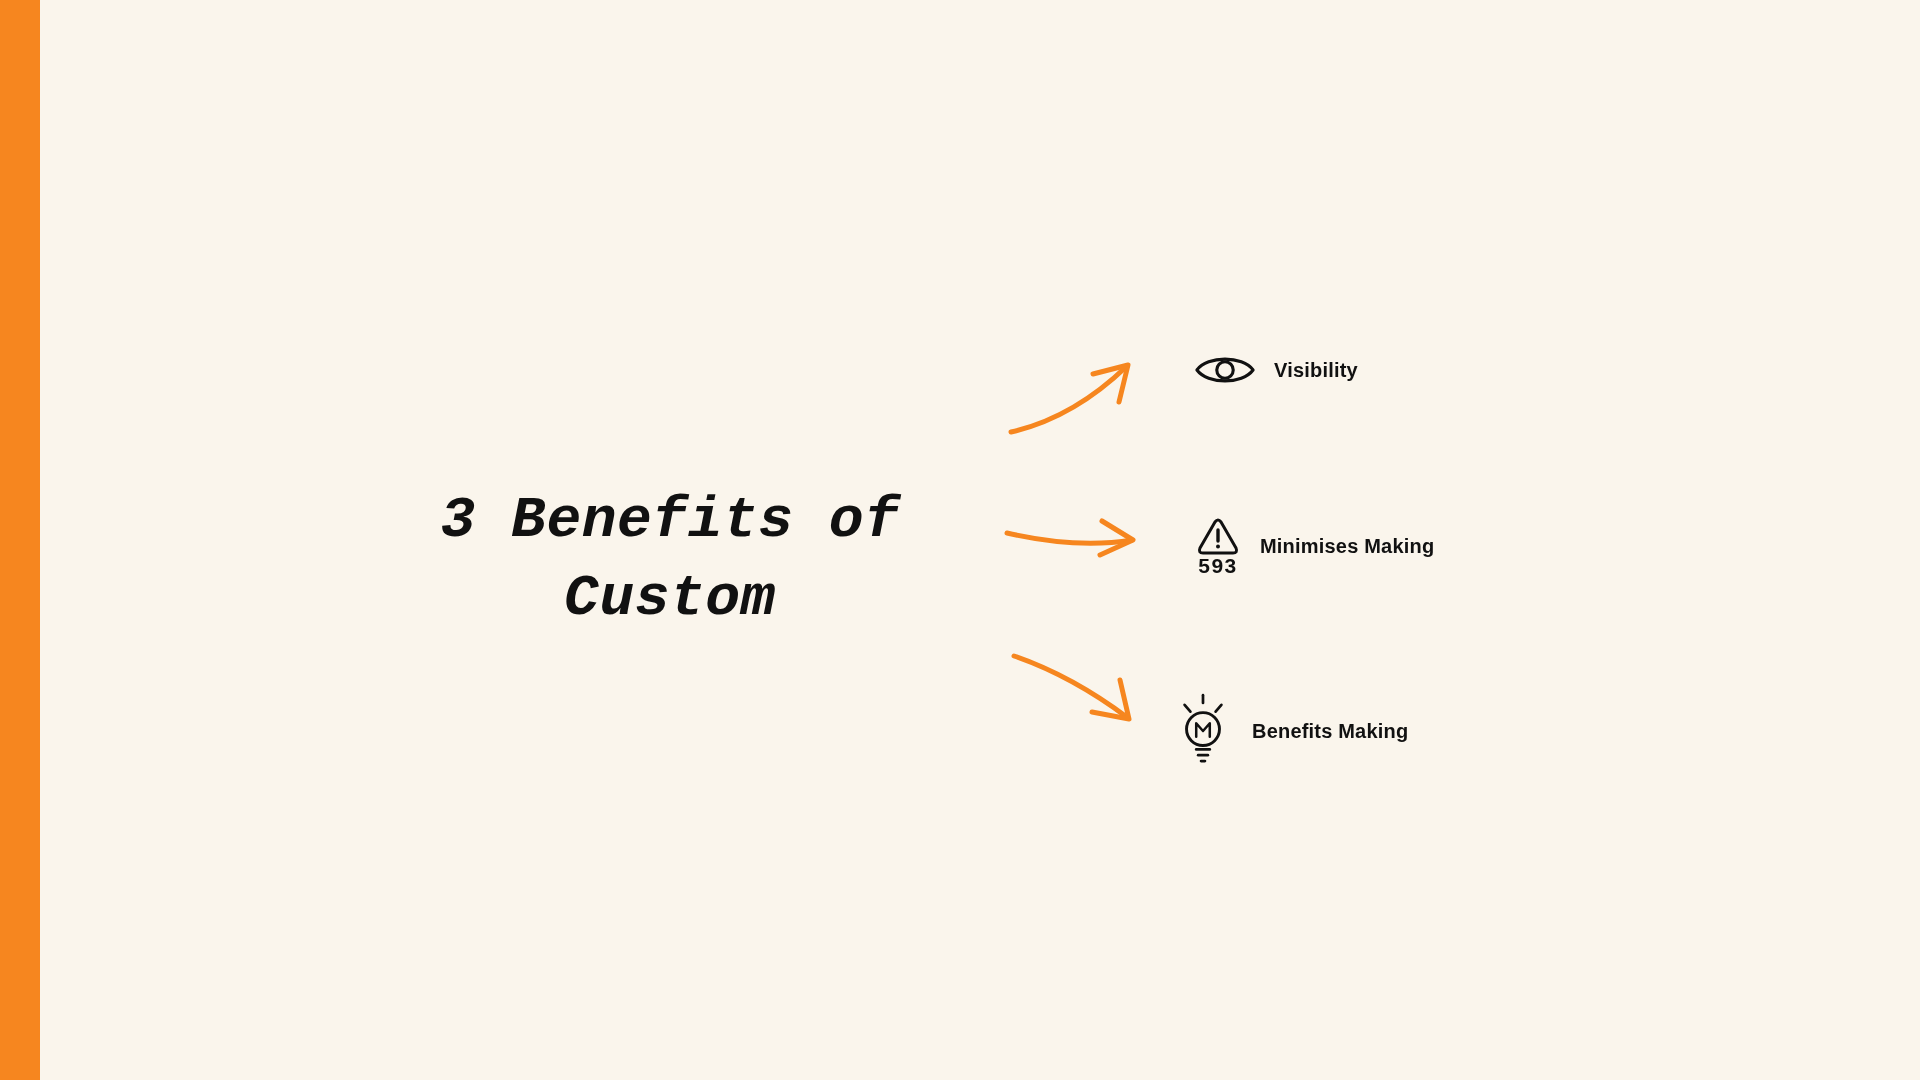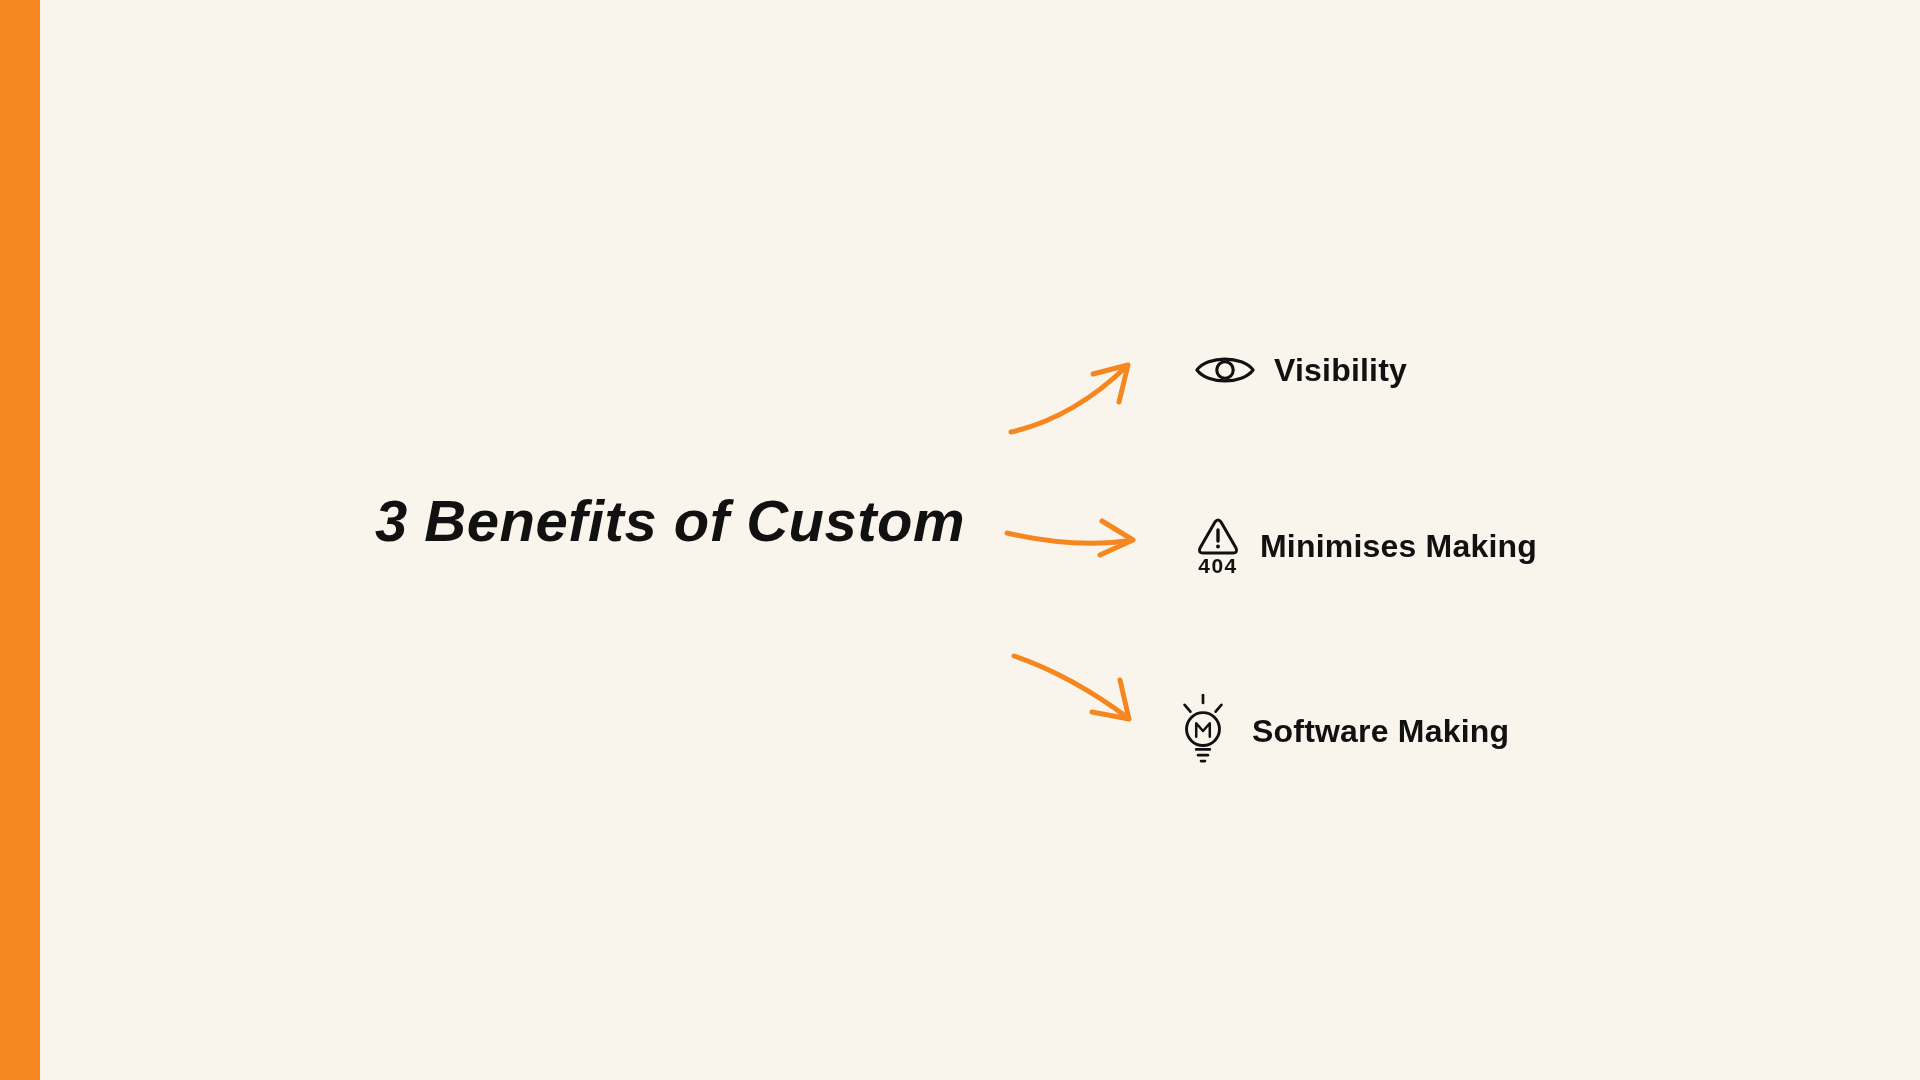--- a/index.html
+++ b/index.html
@@ -26,31 +26,32 @@
     left: 330px;
     top: 482px;
     width: 680px;
     text-align: center;
     font-style: italic;
     font-weight: bold;
     font-size: 58px;
     line-height: 78px;
     color: var(--ink, #111);
     letter-spacing: 0.5px;
+    font-family: Liberation Mono, monospace;
   }
   .title-line { display: block; }
   .arrow { position: absolute; }
   .arrow path { fill: none; stroke: var(--accent, #F6861F); stroke-width: 5; stroke-linecap: round; stroke-linejoin: round; }
   .item { position: absolute; display: flex; align-items: center; gap: 18px; }
   .icon { display: flex; flex-direction: column; align-items: center; color: var(--ink, #111); }
   .icon svg { display: block; }
   .icon path, .icon line, .icon circle { stroke: currentColor; fill: none; stroke-linecap: round; stroke-linejoin: round; }
   .icon .dot { fill: currentColor; stroke: none; }
   .label {
-    font-size: 32px;
+    font-size: 20px;
     font-weight: bold;
     color: var(--ink, #111);
     letter-spacing: 0.2px;
     white-space: nowrap;
   }
   .code {
     font-size: 21px;
     font-weight: bold;
     color: var(--ink, #111);
     letter-spacing: 1.5px;
@@ -94,34 +95,34 @@
     <span class="label">Visibility</span>
   </div>
 
   <div class="item" style="left:1194px; top:516px;">
     <span class="icon">
       <svg width="48" height="40" viewBox="0 0 48 40">
         <path d="M 21 6 Q 24 2 27 6 L 42 32 Q 44 37 39 37 L 9 37 Q 4 37 6 32 Z" stroke-width="3"></path>
         <path d="M 24 14 L 24 25" stroke-width="3.4"></path>
         <circle class="dot" cx="24" cy="30.5" r="2"></circle>
       </svg>
-      <span class="code">404</span>
+      <span class="code">593</span>
     </span>
     <span class="label">Minimises Making</span>
   </div>
 
   <div class="item" style="left:1172px; top:689px;">
     <span class="icon">
       <svg width="62" height="84" viewBox="0 0 64 84">
         <path d="M 13 15 L 19 22" stroke-width="2.8"></path>
         <path d="M 32 5 L 32 13" stroke-width="2.8"></path>
         <path d="M 51 15 L 45 22" stroke-width="2.8"></path>
         <circle cx="32" cy="40" r="17" stroke-width="3"></circle>
         <path d="M 25 48 L 25 34 L 32 42 L 39 34 L 39 48" stroke-width="2.6"></path>
         <path d="M 25 61 L 39 61" stroke-width="2.8"></path>
         <path d="M 27 67 L 37 67" stroke-width="2.8"></path>
         <path d="M 30 73 L 34 73" stroke-width="2.8"></path>
       </svg>
     </span>
-    <span class="label">Software Making</span>
+    <span class="label">Benefits Making</span>
   </div>
 
 </div>
 
 </body></html>

